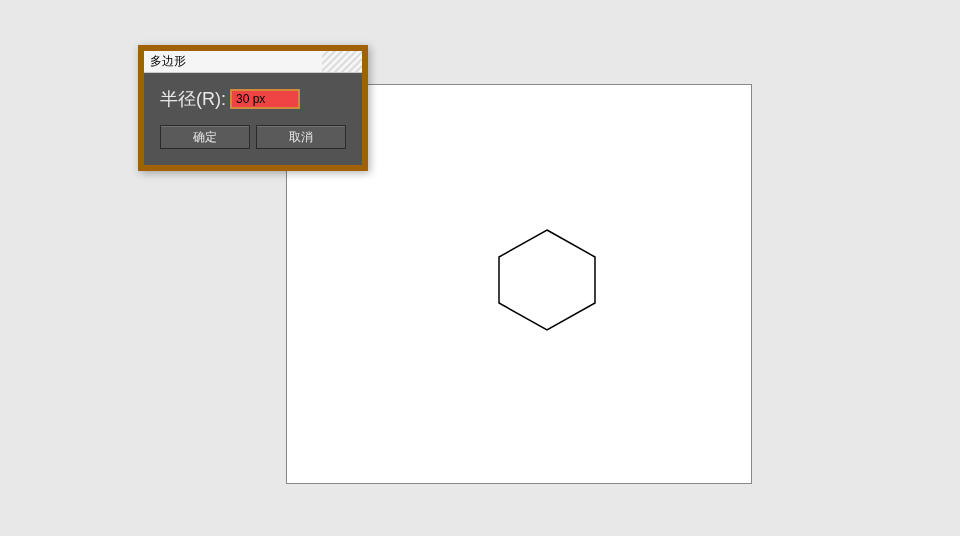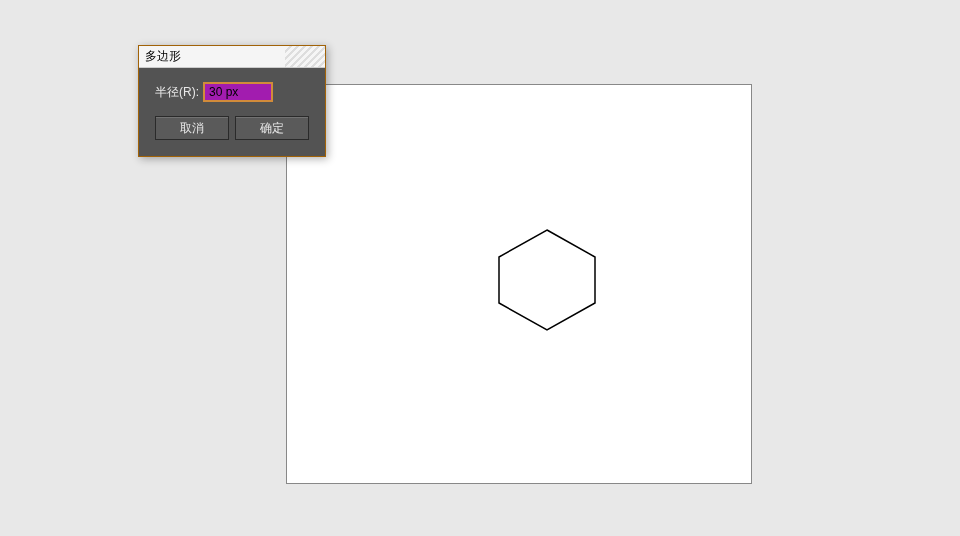--- a/index.html
+++ b/index.html
@@ -27,23 +27,23 @@
     }
     .hexagon {
       position: absolute;
       left: 200px;
       top: 140px;
     }
     .dialog-window {
       position: absolute;
       left: 138px;
       top: 45px;
-      width: 188px;
+      width: 230px;
       background: #fff;
-      border: 1px solid #a16207;
+      border: 6px solid #a16207;
       box-shadow: 2px 2px 8px rgba(0,0,0,0.3);
     }
     .dialog-titlebar {
       height: 22px;
       background: #f5f5f5;
       border-bottom: 1px solid #ccc;
       padding: 0 6px;
       display: flex;
       align-items: center;
       color: #000;
@@ -64,26 +64,26 @@
       padding: 14px 16px 16px 16px;
       color: #e8e8e8;
     }
     .field-row {
       display: flex;
       align-items: center;
       margin-bottom: 14px;
       gap: 4px;
     }
     .field-label {
-      font-size: 12px;
+      font-size: 18px;
       color: #e8e8e8;
       white-space: nowrap;
     }
     .text-input {
-      background: #a21caf;
+      background: #ef4444;
       border: 2px solid #d18b3a;
       height: 20px;
       width: 70px;
       padding: 0 4px;
       font-family: "SimSun", "宋体", Arial, sans-serif;
       font-size: 12px;
       color: #000;
       outline: none;
     }
     .stepper-wrap {
@@ -156,18 +156,18 @@
   </div>
   <div class="dialog-body">
 
     <div class="field-row">
       <span class="field-label">半径(R):</span>
       <input type="text" class="text-input" value="30 px" style="">
     </div>
 
 
     <div class="button-row">
+      <button class="dlg-button">确定</button>
       <button class="dlg-button">取消</button>
-      <button class="dlg-button">确定</button>
     </div>
 
   </div>
 </div>
 
 </body></html>

